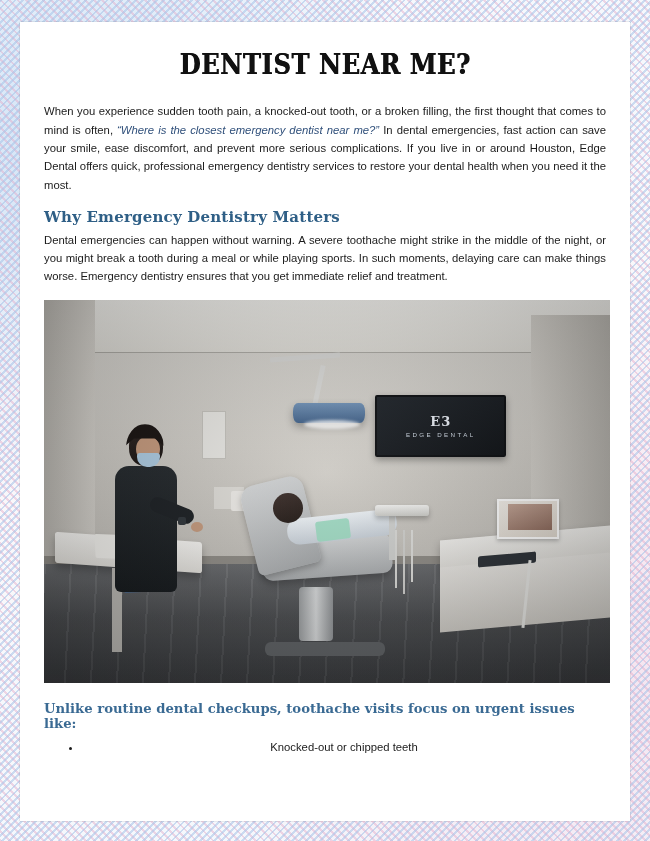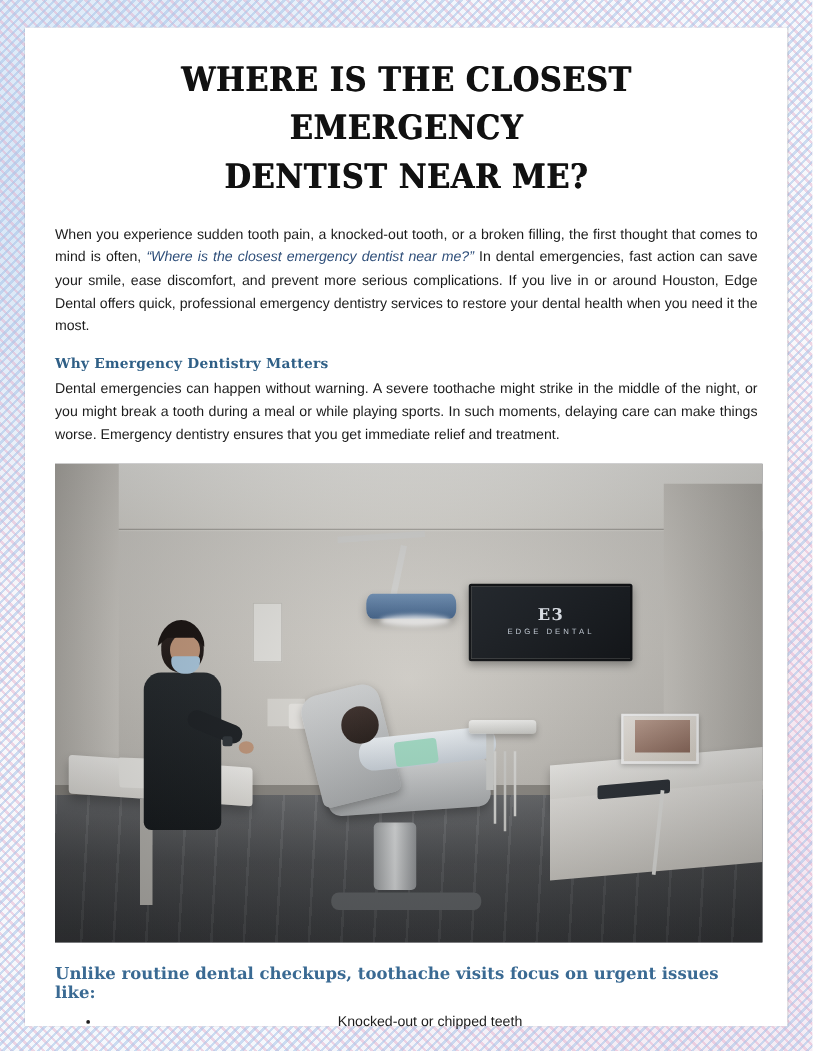--- a/index.html
+++ b/index.html
@@ -66,21 +66,21 @@
     text-align: justify;
     margin: 0 2px 14px 2px;
   }
   .para .quote {
     font-style: italic;
     color: #2f4f7a;
   }
 
   .subhead {
     font-family: "DejaVu Serif", serif;
-    font-size: 11px;
+    font-size: 15px;
     font-weight: 600;
     color: #2f5f86;
     margin: 0 2px 5px 2px;
     letter-spacing: 0.2px;
   }
 
   
   .photo-wrap {
     margin: 12px 2px 0 2px;
   }
@@ -378,21 +378,20 @@
     text-align: center;
   }
 </style>
 </head>
 <body>
 
 <div class="page">
   <div class="sheet">
 
     <h1 class="title">
-      <span class="ln">Where is the Closest Emergency</span>
       <span class="ln">Dentist Near Me?</span>
     </h1>
 
     <p class="para"><span>When you experience sudden tooth pain, a knocked-out tooth, or a broken filling, the first thought that comes to mind is often, </span><span class="quote">“Where is the closest emergency dentist near me?”</span><span> In dental emergencies, fast action can save your smile, ease discomfort, and prevent more serious complications. If you live in or around Houston, Edge Dental offers quick, professional emergency dentistry services to restore your dental health when you need it the most.</span></p>
 
     <h2 class="subhead">Why Emergency Dentistry Matters</h2>
     <p class="para">Dental emergencies can happen without warning. A severe toothache might strike in the middle of the night, or you might break a tooth during a meal or while playing sports. In such moments, delaying care can make things worse. Emergency dentistry ensures that you get immediate relief and treatment.</p>
 
     <div class="photo-wrap">
       <div class="photo">

